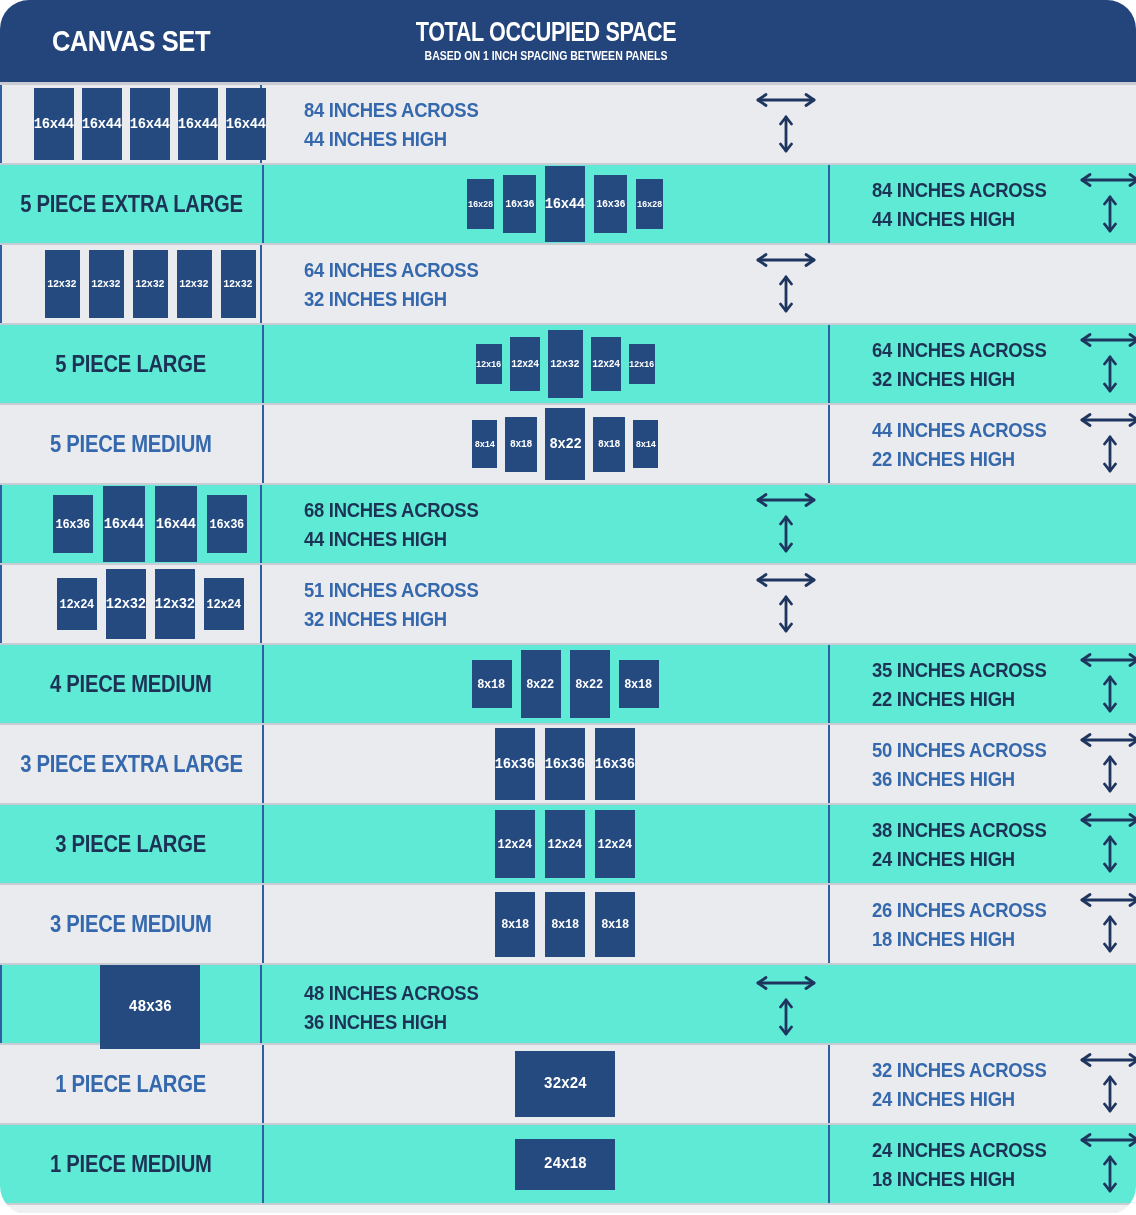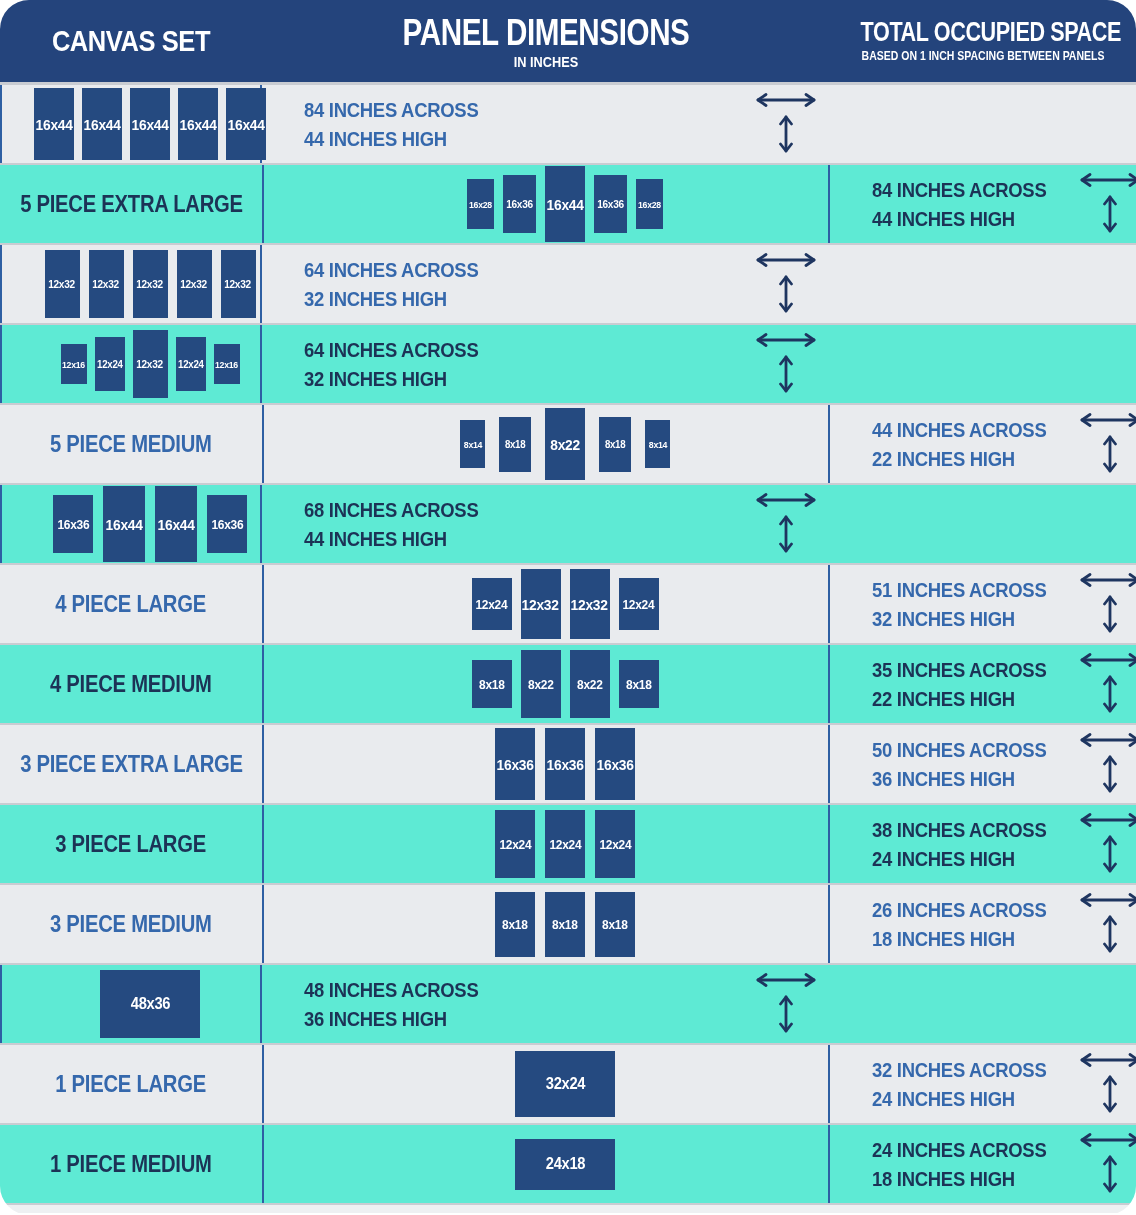--- a/index.html
+++ b/index.html
@@ -27,44 +27,40 @@
   }
   #rows .row:first-child{border-top:none;height:78px;}
   .theme-blue{background:#e9ebee;--txt:#3568ac;}
   .theme-navy{background:#5eead4;--txt:#1c3356;}
   .row-name{display:flex;align-items:center;justify-content:center;color:var(--txt);font-size:23px;}
   .row-name span{display:inline-block;transform:scaleX(0.88);letter-spacing:-0.3px;white-space:nowrap;}
   .panels{
     border-left:2px solid #2e5fa3;border-right:2px solid #2e5fa3;box-sizing:border-box;
     display:flex;align-items:center;justify-content:center;padding-left:38px;overflow:visible;
   }
-  .panel{background:#254a80;flex:none;display:flex;align-items:center;justify-content:center;z-index:2;}
+  .panel{background:#254a80;flex:none;display:flex;align-items:center;justify-content:center;z-index:2;font-family:Liberation Mono, monospace;}
   .panel span{color:#fff;white-space:nowrap;letter-spacing:-0.3px;display:inline-block;transform:scaleX(0.92);}
   .space{display:grid;grid-template-columns:1fr 88px;align-content:center;color:var(--txt);padding-left:42px;}
   .space .texts{display:flex;flex-direction:column;justify-content:center;gap:3px;}
   .space .texts div{font-size:20.5px;line-height:26px;white-space:nowrap;}
   .space .texts span{display:inline-block;transform:scaleX(0.9);transform-origin:left center;letter-spacing:-0.3px;}
   .space .arrows{display:flex;flex-direction:column;align-items:center;justify-content:center;gap:6px;}
   .arrow-h,.arrow-v{stroke:#1e3560;stroke-width:2.8;fill:none;stroke-linecap:round;stroke-linejoin:round;}
   .bottom-strip{height:10px;background:#eef0f2;border-top:2px solid #c9ccd2;box-sizing:border-box;}
 </style>
 </head>
 <body>
 
 <div class="sheet">
 
   <div class="header">
     <div class="h-col">
       <span class="h1-title">CANVAS SET</span>
     </div>
     <div class="h-col">
-      <span class="h2-title">PANEL DIMENSIONS</span>
-      <span class="h2-sub">IN INCHES</span>
-    </div>
-    <div class="h-col">
       <span class="h3-title">TOTAL OCCUPIED SPACE</span>
       <span class="h3-sub">BASED ON 1 INCH SPACING BETWEEN PANELS</span>
     </div>
   </div>
 
   <div id="rows">
   <div class="row theme-blue">
     <div class="panels" style="gap: 8px;">
           <div class="panel" style="width: 40px; height: 72px;">
             <span style="font-size: 15px;">16x44</span>
@@ -175,20 +171,23 @@
         <svg class="arrow-v" width="14" height="42" viewBox="0 0 14 42">
           <path d="M7 4 V38"></path>
           <path d="M1.5 11 L7 4 L12.5 11"></path>
           <path d="M1.5 31 L7 38 L12.5 31"></path>
         </svg>
       </div>
     </div>
   </div>
 
   <div class="row theme-navy">
+    <div class="row-name">
+          <span>5 PIECE LARGE</span>
+        </div>
     <div class="panels" style="gap: 8px;">
           <div class="panel" style="width: 26px; height: 40px;">
             <span style="font-size: 9.5px;">12x16</span>
           </div>
           <div class="panel" style="width: 30px; height: 54px;">
             <span style="font-size: 10.5px;">12x24</span>
           </div>
           <div class="panel" style="width: 35px; height: 68px;">
             <span style="font-size: 11px;">12x32</span>
           </div>
@@ -216,21 +215,21 @@
           <path d="M1.5 31 L7 38 L12.5 31"></path>
         </svg>
       </div>
     </div>
   </div>
 
   <div class="row theme-blue">
     <div class="row-name">
           <span>5 PIECE MEDIUM</span>
         </div>
-    <div class="panels" style="gap: 14px;">
+    <div class="panels" style="gap: 8px;">
           <div class="panel" style="width: 25px; height: 48px;">
             <span style="font-size: 9.5px;">8x14</span>
           </div>
           <div class="panel" style="width: 32px; height: 55px;">
             <span style="font-size: 10.5px;">8x18</span>
           </div>
           <div class="panel" style="width: 40px; height: 72px;">
             <span style="font-size: 15px;">8x22</span>
           </div>
           <div class="panel" style="width: 32px; height: 55px;">
@@ -289,23 +288,20 @@
         <svg class="arrow-v" width="14" height="42" viewBox="0 0 14 42">
           <path d="M7 4 V38"></path>
           <path d="M1.5 11 L7 4 L12.5 11"></path>
           <path d="M1.5 31 L7 38 L12.5 31"></path>
         </svg>
       </div>
     </div>
   </div>
 
   <div class="row theme-blue">
-    <div class="row-name">
-          <span>4 PIECE LARGE</span>
-        </div>
     <div class="panels" style="gap: 9px;">
           <div class="panel" style="width: 40px; height: 52px;">
             <span style="font-size: 13px;">12x24</span>
           </div>
           <div class="panel" style="width: 40px; height: 70px;">
             <span style="font-size: 15px;">12x32</span>
           </div>
           <div class="panel" style="width: 40px; height: 70px;">
             <span style="font-size: 15px;">12x32</span>
           </div>
@@ -471,21 +467,21 @@
           <path d="M7 4 V38"></path>
           <path d="M1.5 11 L7 4 L12.5 11"></path>
           <path d="M1.5 31 L7 38 L12.5 31"></path>
         </svg>
       </div>
     </div>
   </div>
 
   <div class="row theme-navy">
     <div class="panels" style="gap: 10px;">
-          <div class="panel" style="width: 100px; height: 68px;">
+          <div class="panel" style="width: 100px; height: 84px;">
             <span style="font-size: 16px;">48x36</span>
           </div>
         </div>
     <div class="space">
       <div class="texts">
         <div class="across"><span>48 INCHES ACROSS</span></div>
         <div class="high"><span>36 INCHES HIGH</span></div>
       </div>
       <div class="arrows">
         <svg class="arrow-h" width="64" height="14" viewBox="0 0 64 14">

